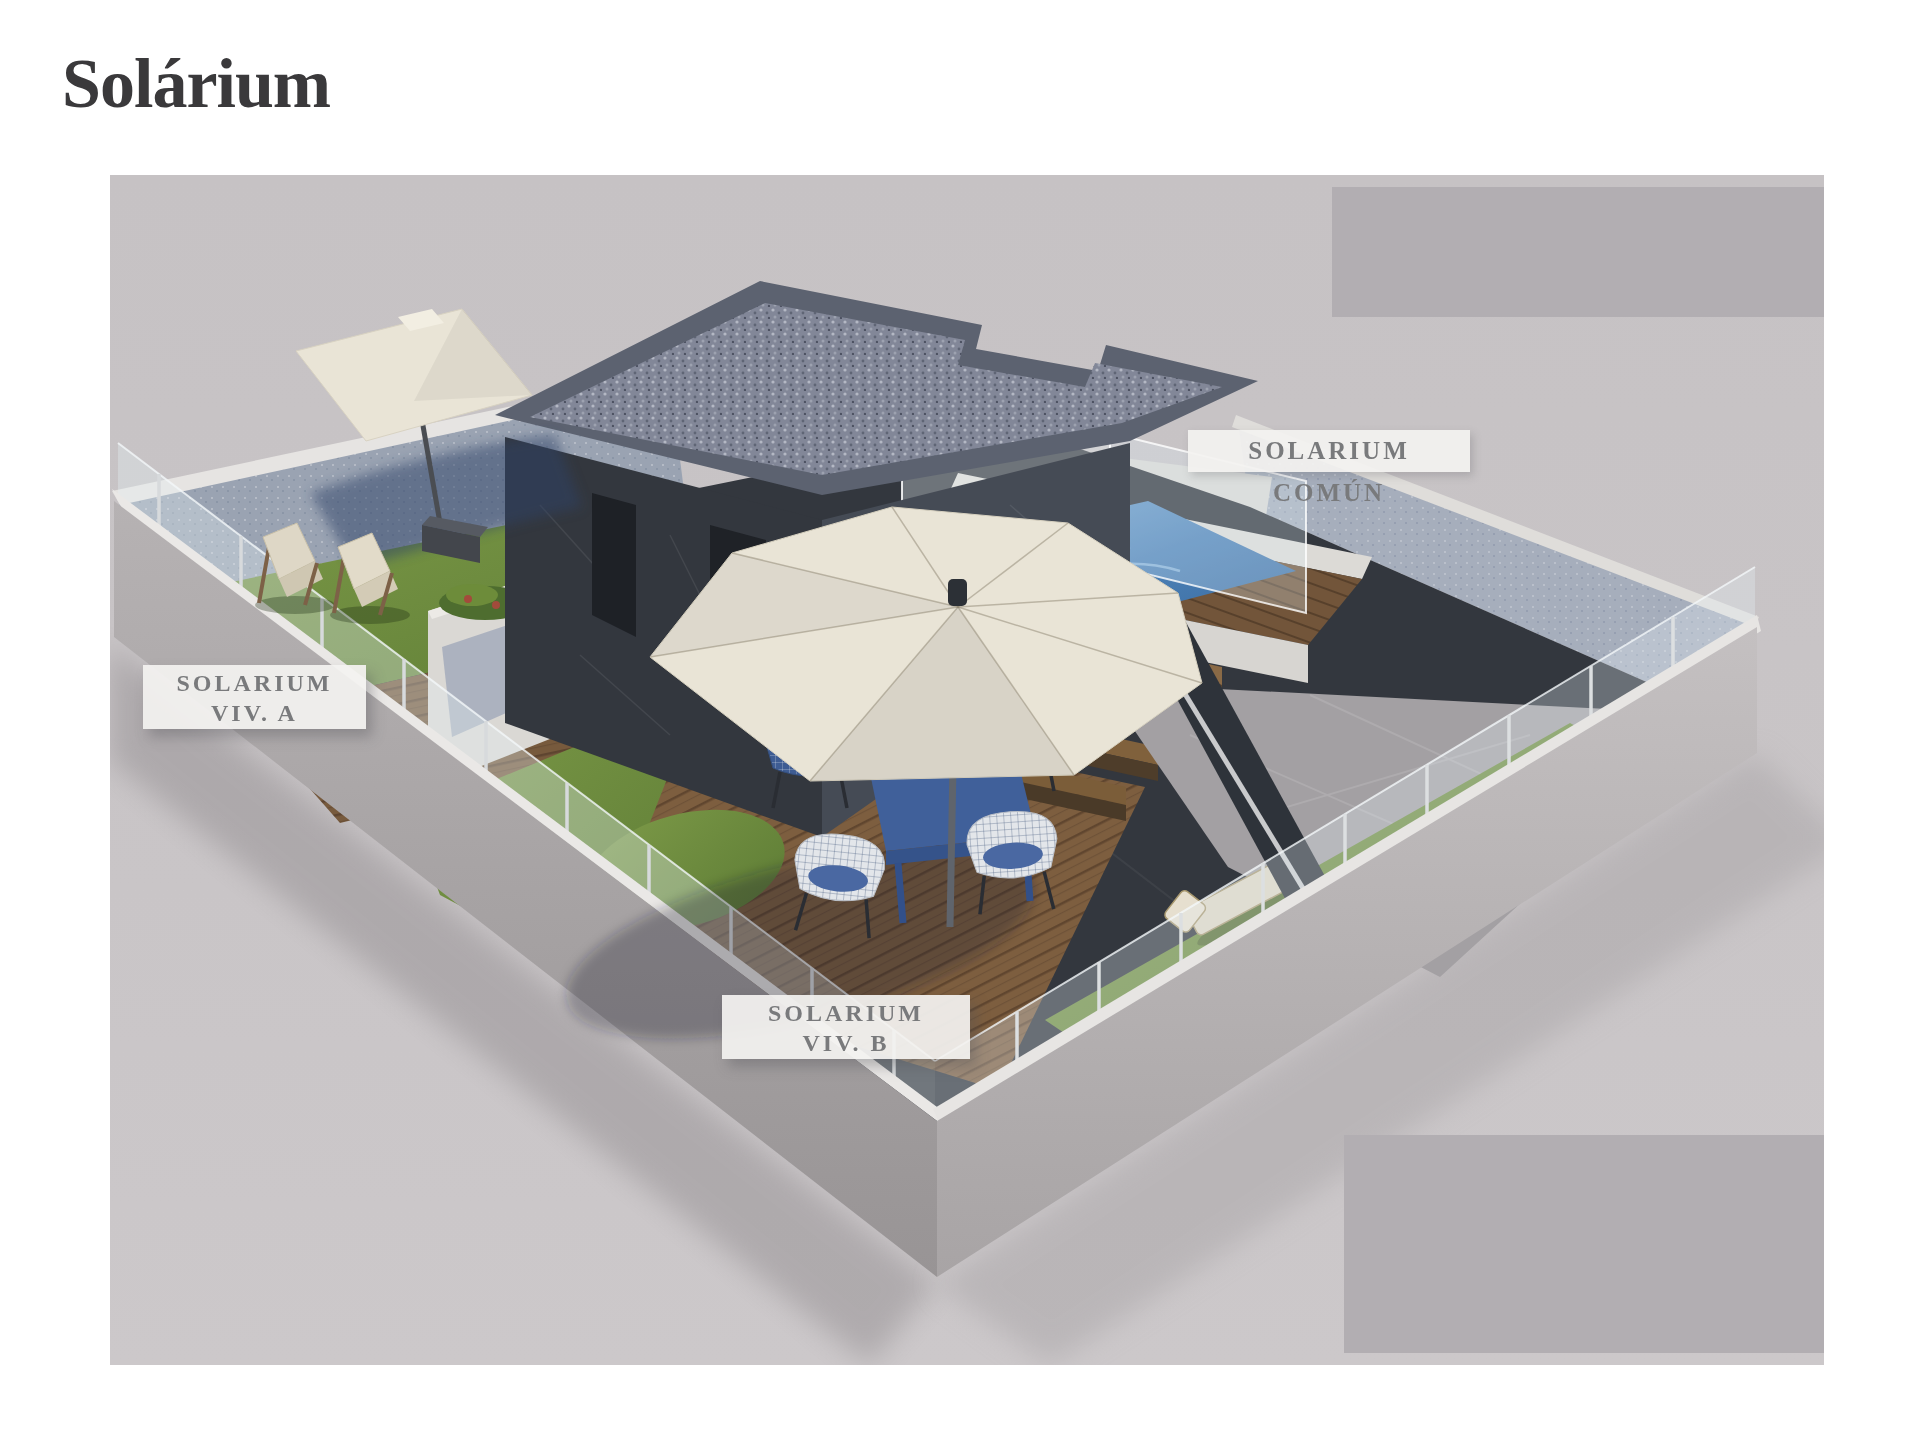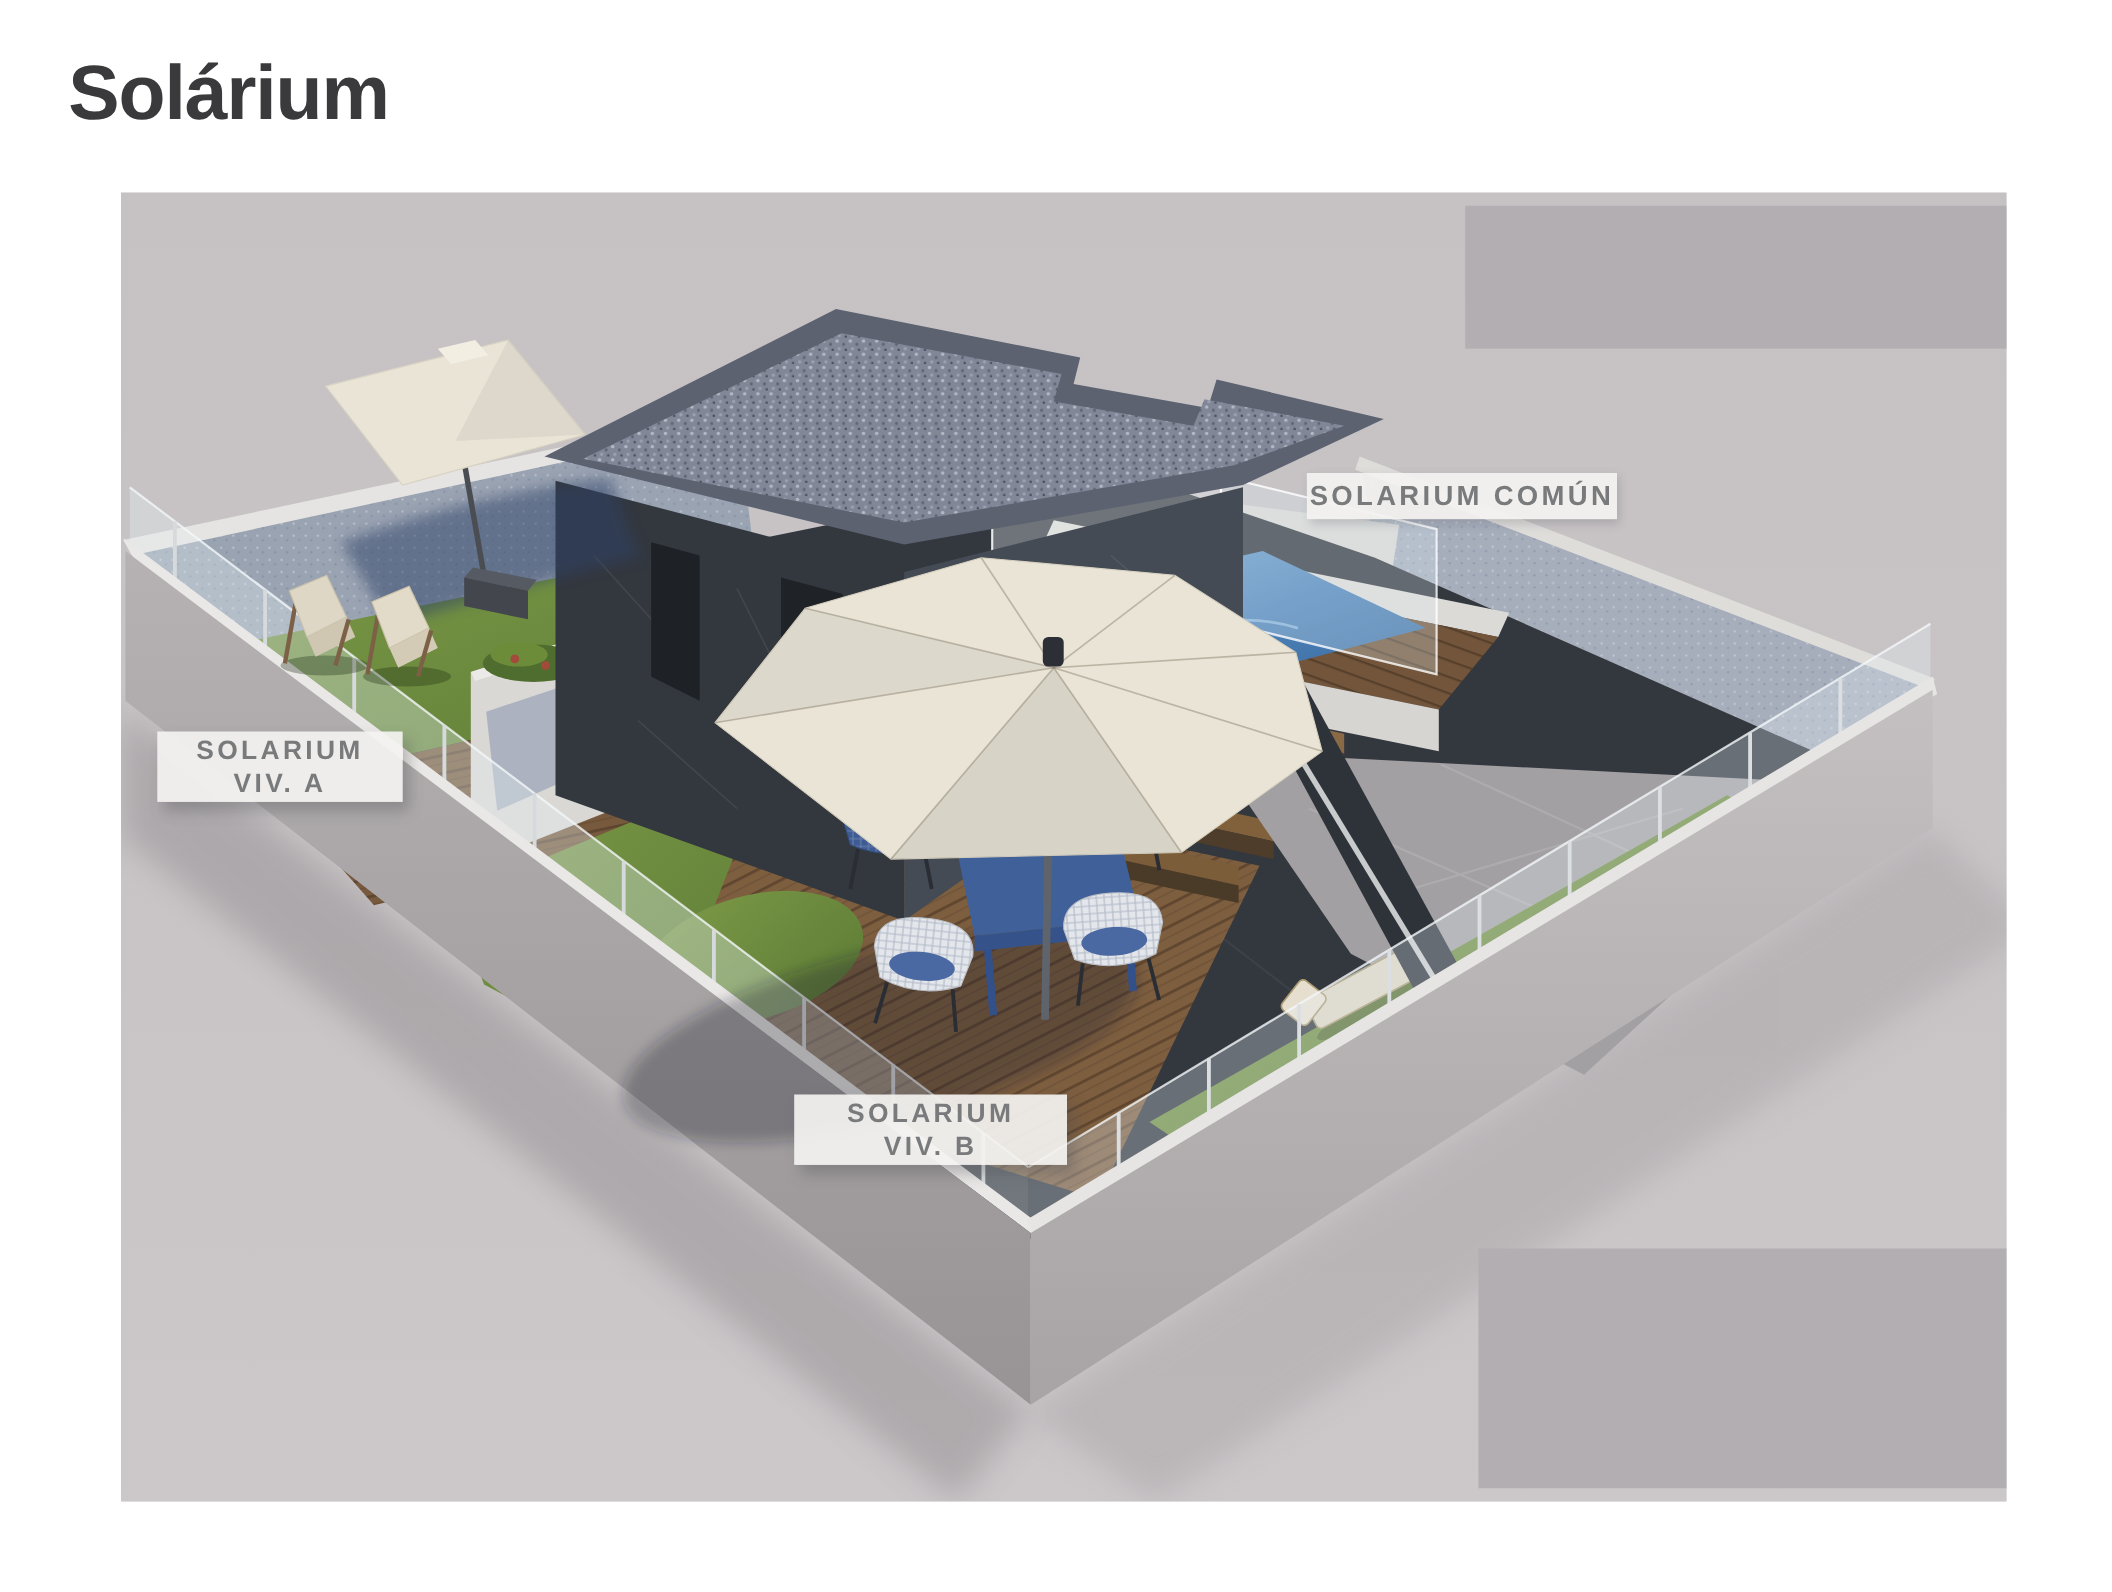--- a/index.html
+++ b/index.html
@@ -1,17 +1,17 @@
 <!DOCTYPE html>
 <html style="--title_text: #3a393b; --label_text: #797a7c; --label_bg: #f3f2f0; --photo_bg: #c7c3c5; --overlay_gray: #b2aeb2; --charcoal: #33373e; --concrete: #b5b1b2; --cap_white: #eae8e6; --wall_blue_gray: #9aa3b2; --grass_green: #74903f; --wood_brown: #7a5b3c; --pool_blue: #4d82b8; --umbrella_cream: #e9e4d6; --furniture_navy: #3f5d94; --stone_gray: #a3a0a3;"><head>
 <meta charset="utf-8">
 <style>
   html,body{margin:0;padding:0;background:#ffffff;}
   .page{position:relative;width:1920px;height:1447px;background:#ffffff;overflow:hidden;
-        font-family:Liberation Sans, sans-serif;}
+        font-family:Liberation Serif, serif;}
   .page-title{position:absolute;left:62px;top:44px;font-size:70px;font-weight:bold;
         letter-spacing:-1px;color:var(--title_text,#3a393b);}
   .render{position:absolute;left:110px;top:175px;width:1714px;height:1190px;
         background:var(--photo_bg,#c7c3c5);overflow:hidden;}
   .render svg{position:absolute;left:0;top:0;}
   .overlay-rect{position:absolute;background:var(--overlay_gray,#b2aeb2);}
   .overlay-top{left:1222px;top:12px;width:524px;height:130px;}
   .overlay-bottom{left:1234px;top:960px;width:512px;height:218px;}
   .area-label{position:absolute;background:rgba(243,242,240,0.93);
         color:var(--label_text,#797a7c);font-weight:bold;text-align:center;

